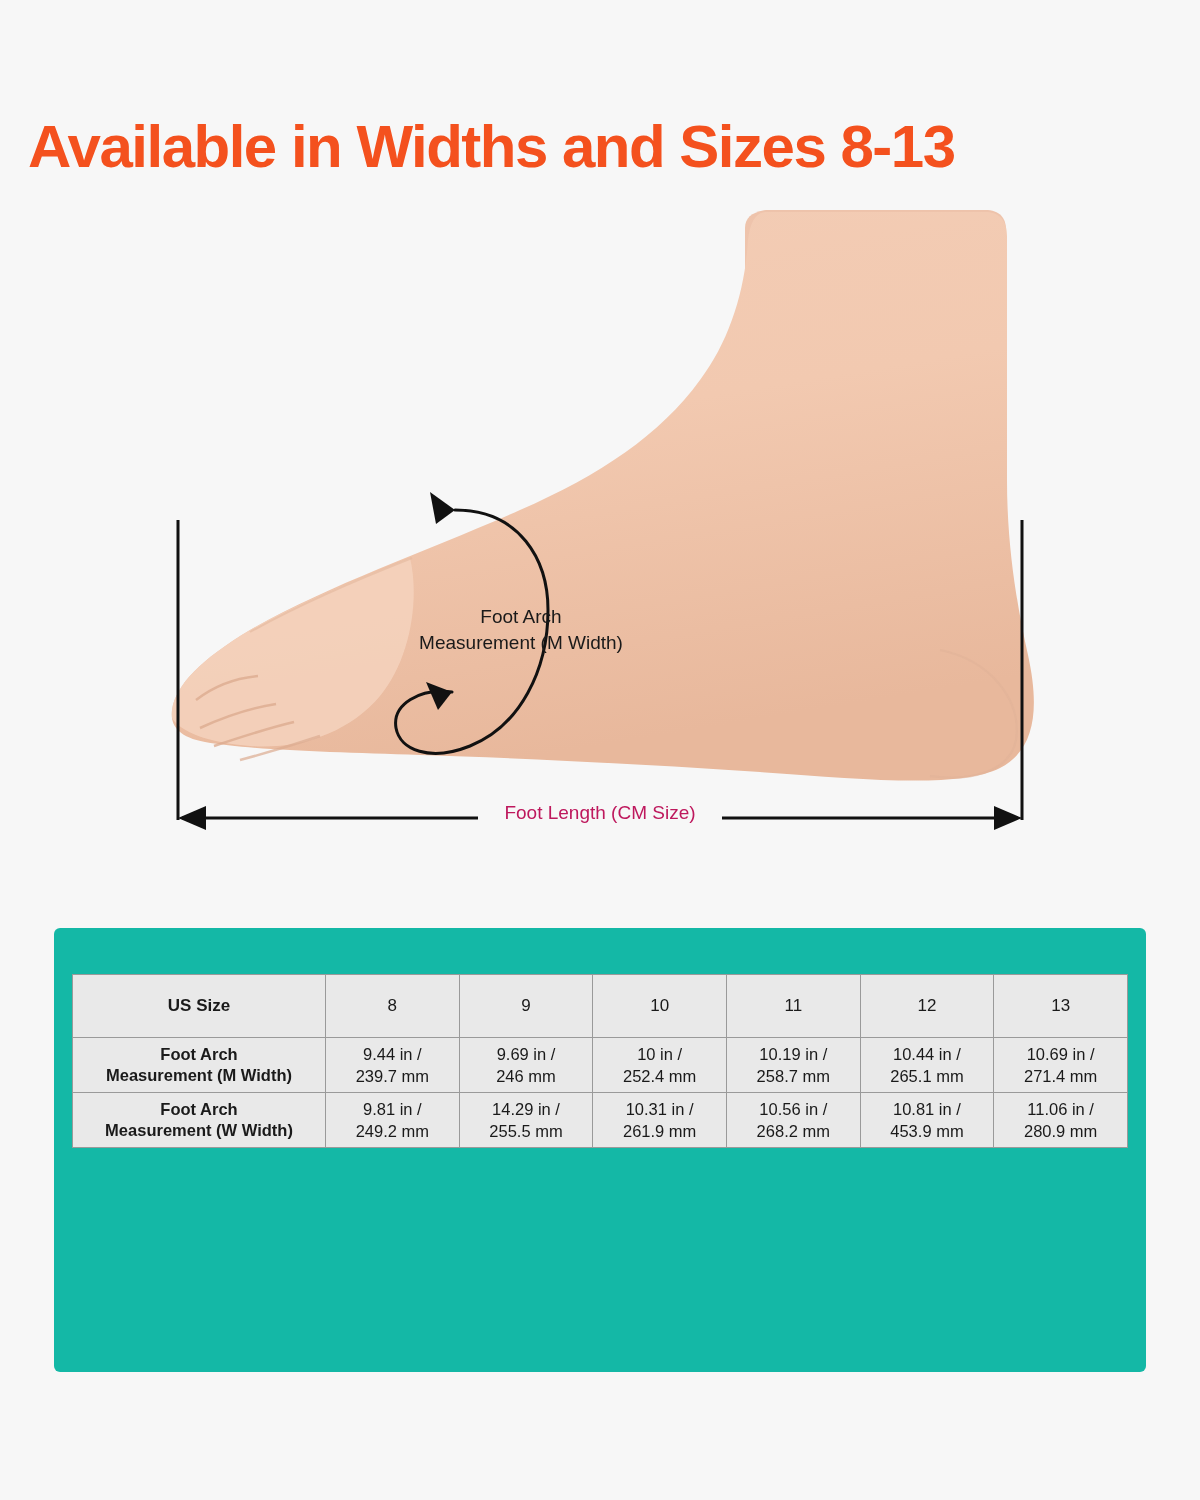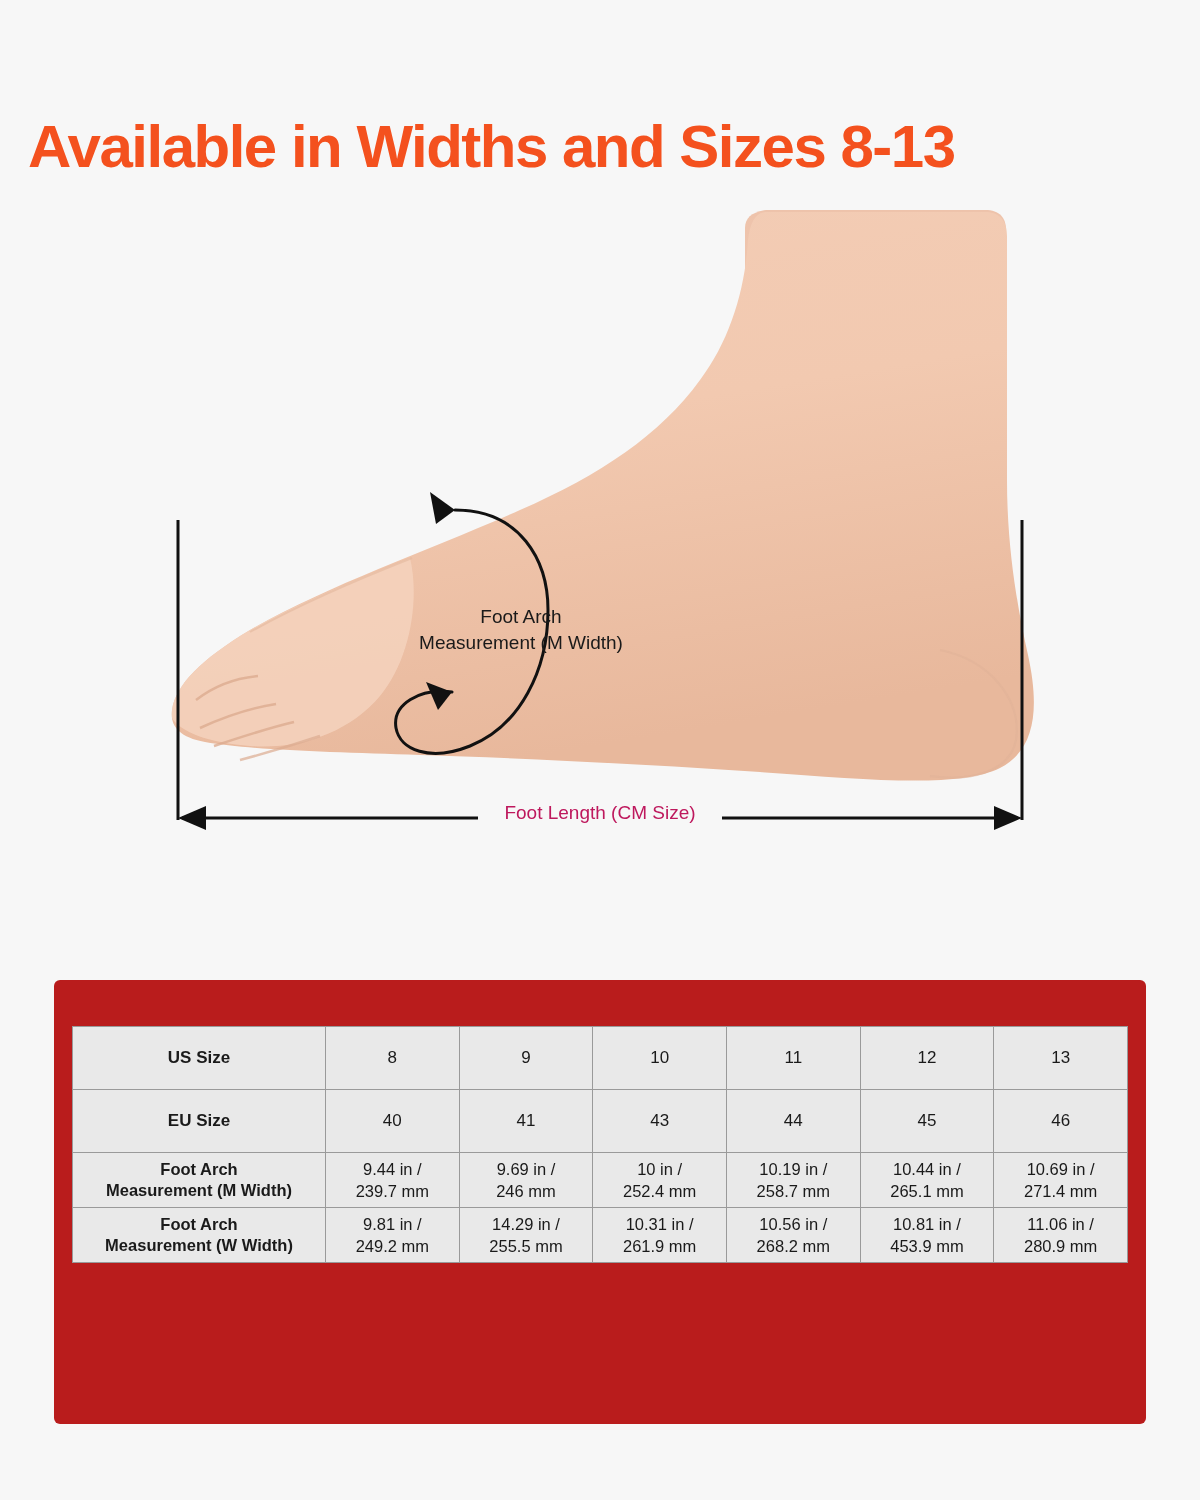--- a/index.html
+++ b/index.html
@@ -68,24 +68,24 @@
     text-align: center;
     font-size: 19px;
     background: #f7f7f7;
     color: #be185d;
   }
 
   
   .table-card {
     position: absolute;
     left: 54px;
-    top: 980px;
+    top: 928px;
     width: 1092px;
     height: 444px;
-    background: #b91c1c;
+    background: #14b8a6;
     border-radius: 6px;
   }
   table.size-table {
     position: absolute;
     left: 18px;
     top: 46px;
     width: 1056px;
     border-collapse: collapse;
     table-layout: fixed;
   }
@@ -190,29 +190,20 @@
     <tbody>
       <tr>
         <td class="rowhead">US Size</td>
         <td>8</td>
         <td>9</td>
         <td>10</td>
         <td>11</td>
         <td>12</td>
         <td>13</td>
       </tr>
-      <tr>
-        <td class="rowhead">EU Size</td>
-        <td>40</td>
-        <td>41</td>
-        <td>43</td>
-        <td>44</td>
-        <td>45</td>
-        <td>46</td>
-      </tr>
 
       <tr class="measure">
         <td class="rowhead">
           <span class="cellline">Foot Arch</span>
           <span class="cellline">Measurement (M Width)</span>
         </td>
         <td>
           <span class="cellline">9.44 in /</span>
           <span class="cellline">239.7 mm</span>
         </td>

